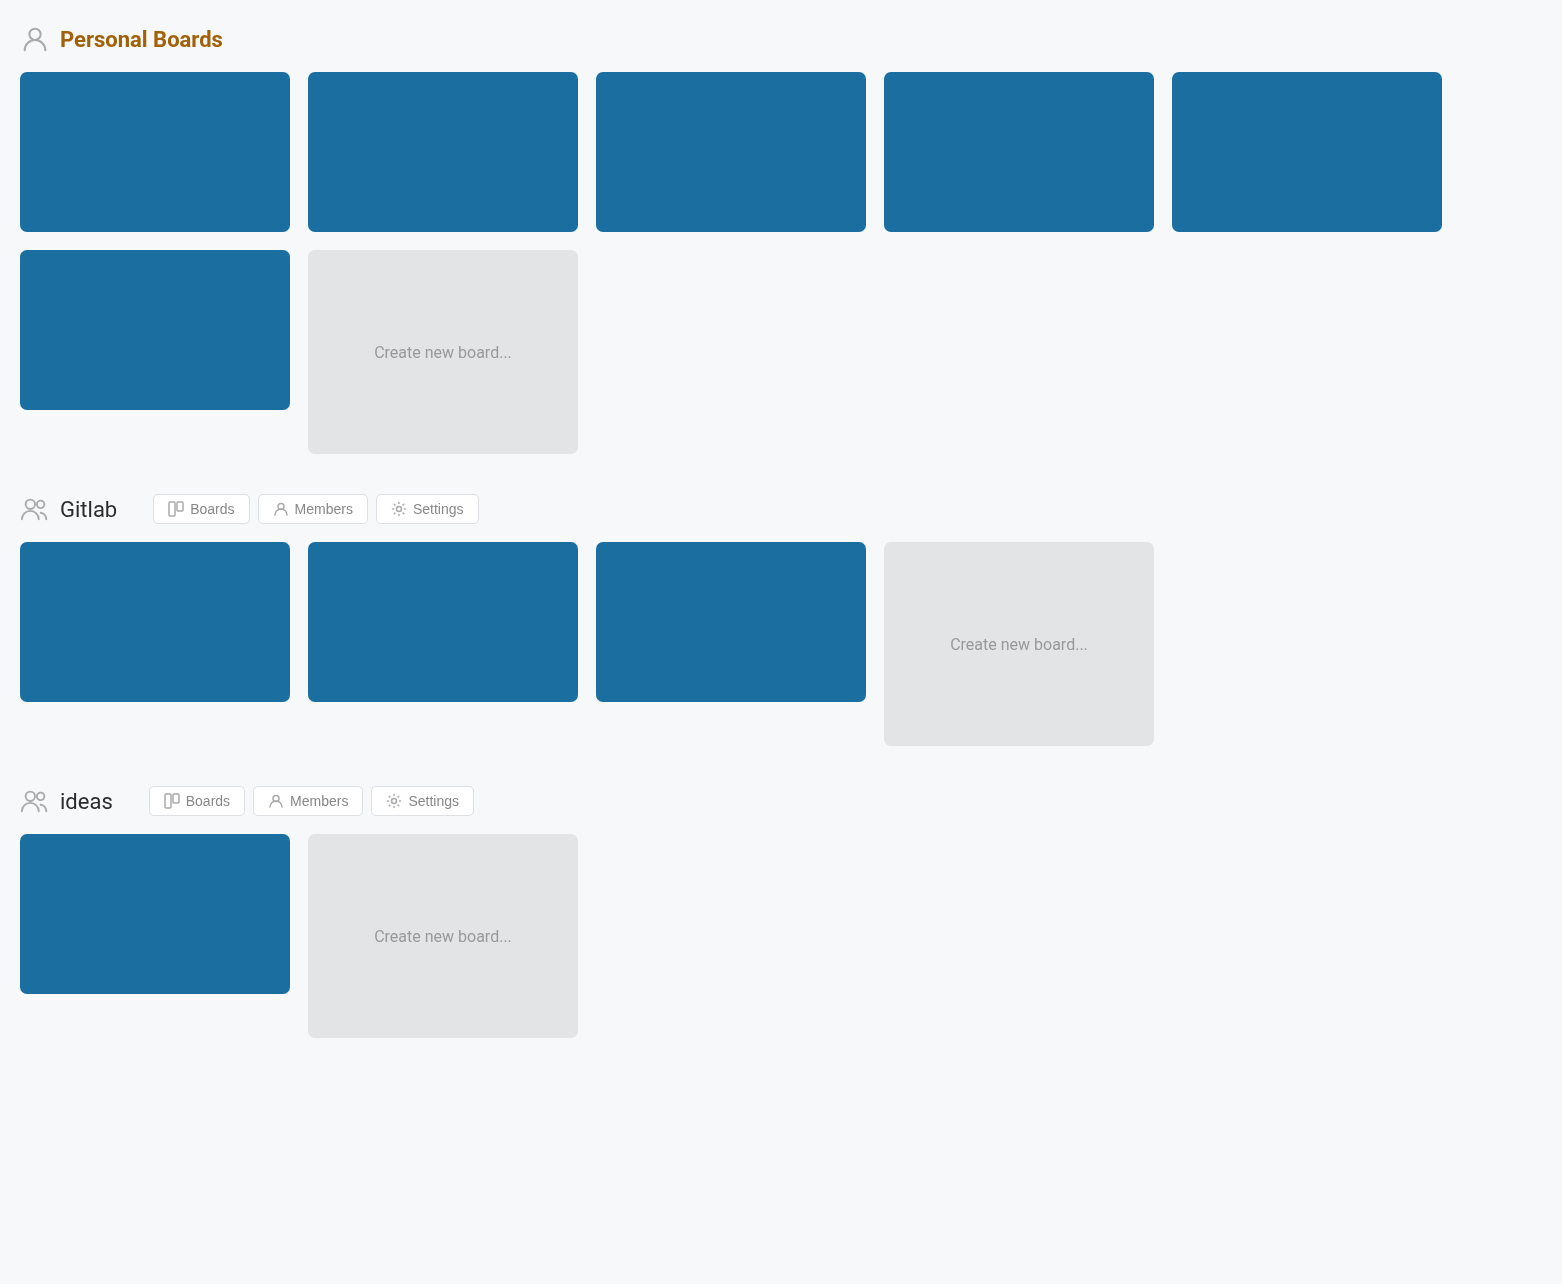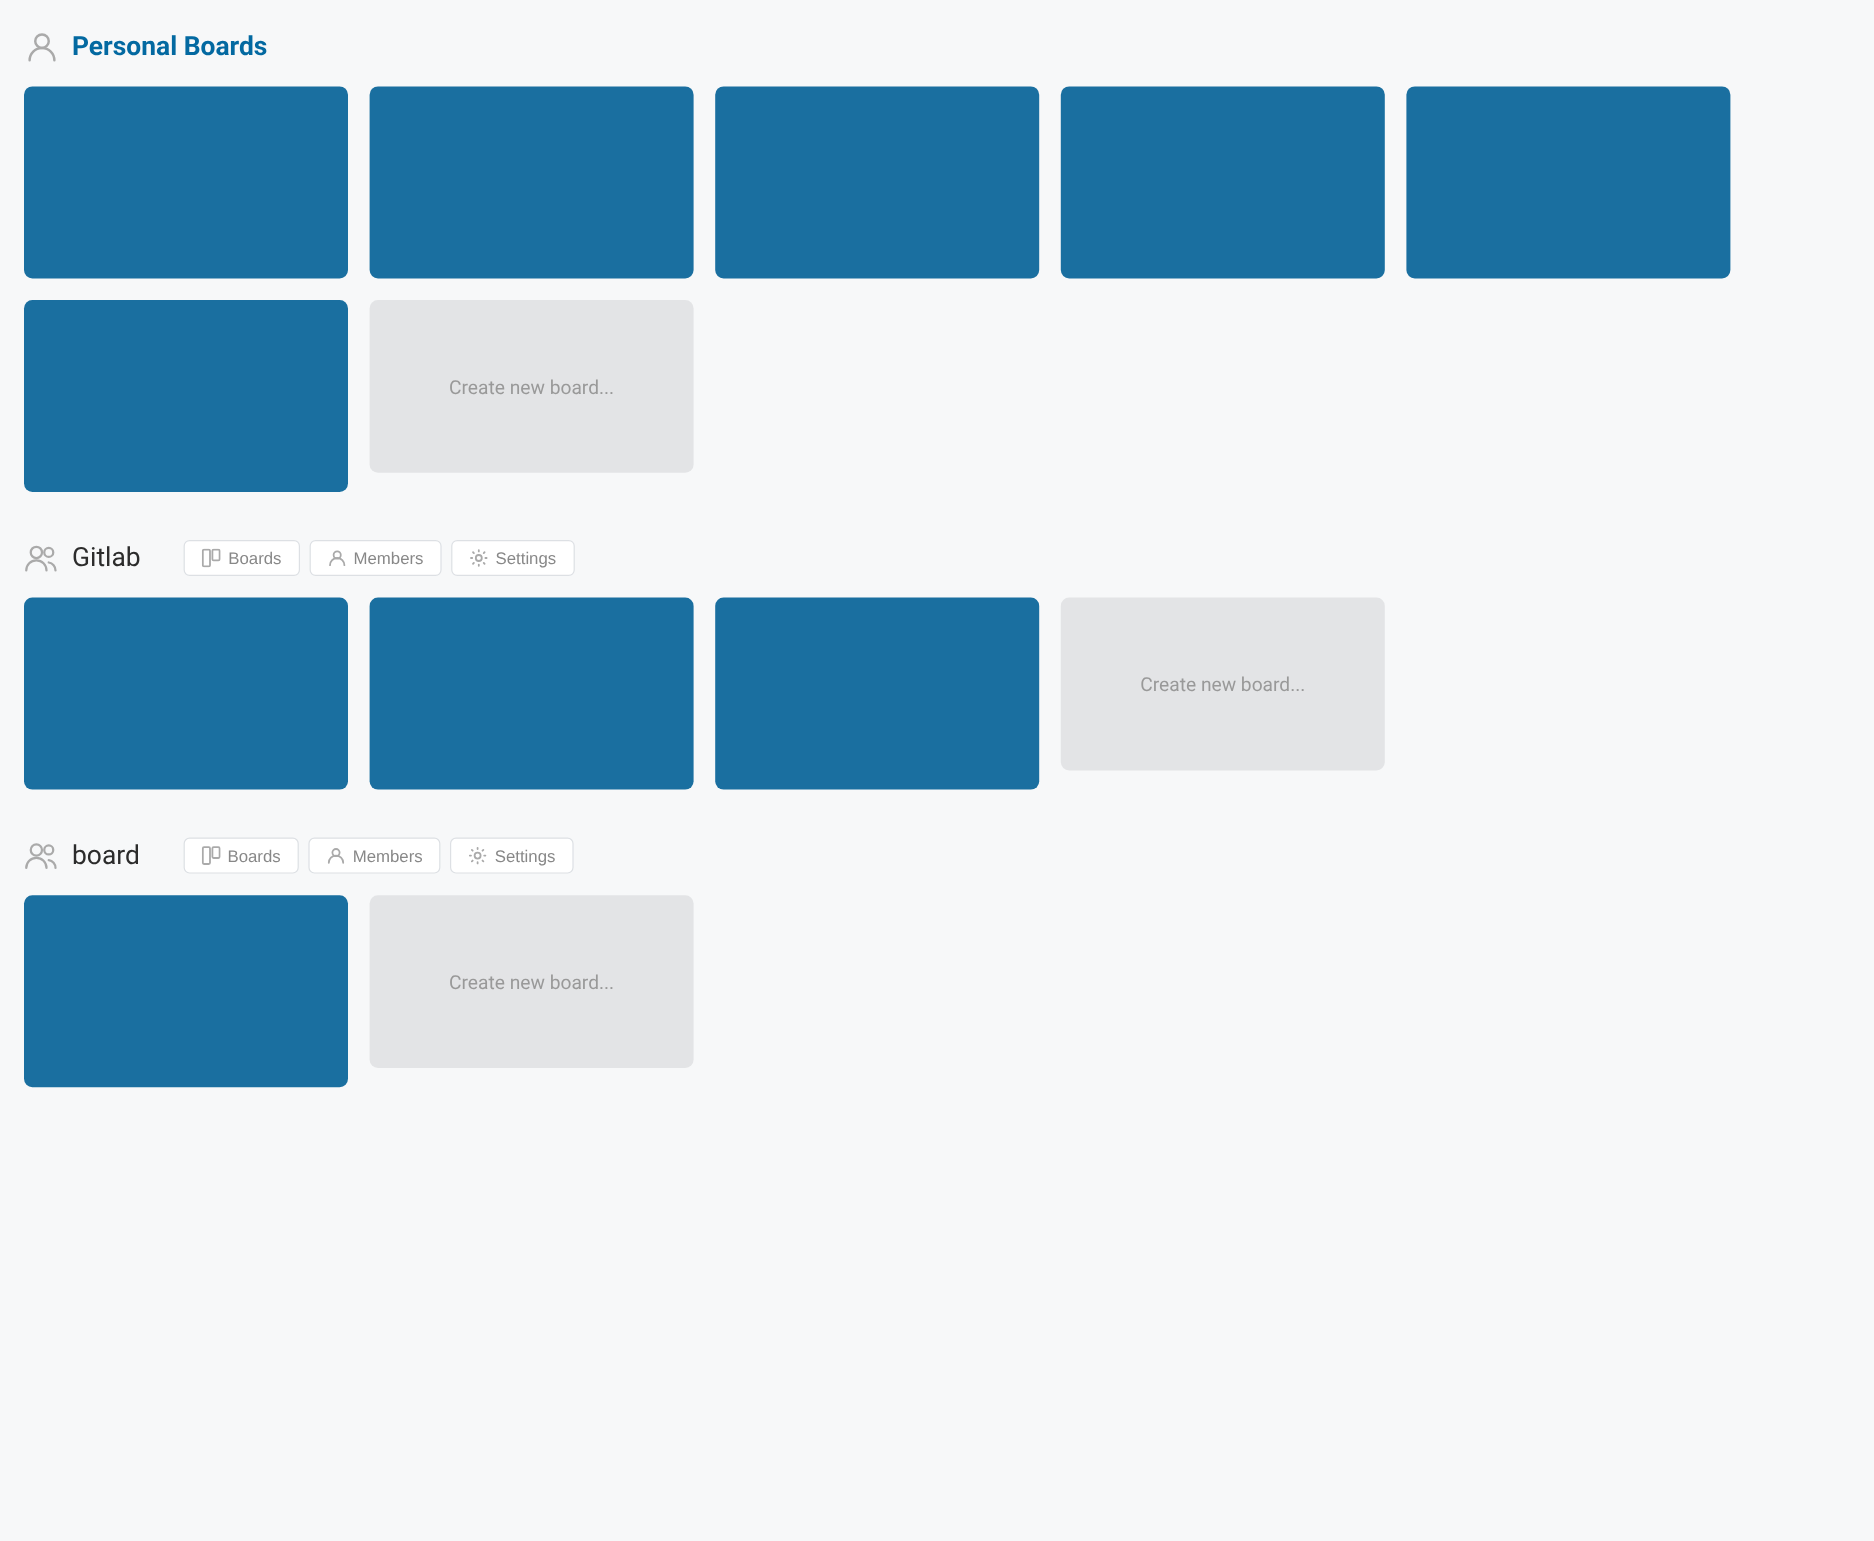--- a/index.html
+++ b/index.html
@@ -18,21 +18,21 @@
     .section-header {
       display: flex;
       align-items: center;
       gap: 10px;
       margin-bottom: 18px;
     }
 
     .section-title {
       font-size: 22px;
       font-weight: 700;
-      color: #0369a1;
+      color: #a16207;
     }
 
     .org-title {
       font-size: 22px;
       font-weight: 400;
       color: #2c2c2c;
     }
 
     .section-header .nav-buttons {
       display: flex;
@@ -64,21 +64,21 @@
       width: 270px;
       height: 160px;
       background: #1a6fa0;
       border-radius: 7px;
       cursor: pointer;
       flex-shrink: 0;
     }
 
     .board-card-new {
       width: 270px;
-      height: 144px;
+      height: 204px;
       background: #e3e4e6;
       border-radius: 7px;
       display: flex;
       align-items: center;
       justify-content: center;
       cursor: pointer;
       flex-shrink: 0;
     }
 
     .board-card-new span {
@@ -192,21 +192,21 @@
 
 <div class="section">
   <div class="section-header">
 
     <svg class="icon-group" viewBox="0 0 32 32" fill="none" xmlns="http://www.w3.org/2000/svg">
       <circle cx="11" cy="11" r="5" stroke="#aaa" stroke-width="2" fill="none"></circle>
       <path d="M2 27c0-5 4-9 9-9s9 4 9 9" stroke="#aaa" stroke-width="2" fill="none" stroke-linecap="round"></path>
       <circle cx="22" cy="11" r="4" stroke="#aaa" stroke-width="2" fill="none"></circle>
       <path d="M22 20c3.5 0.5 6 3.5 6 7" stroke="#aaa" stroke-width="2" fill="none" stroke-linecap="round"></path>
     </svg>
-    <span class="org-title">board</span>
+    <span class="org-title">ideas</span>
 
     <div class="nav-buttons">
       <button class="nav-btn">
         <svg class="icon-board-sm" viewBox="0 0 16 16" fill="none">
           <rect x="1" y="1" width="6" height="14" rx="1" stroke="#aaa" stroke-width="1.5"></rect>
           <rect x="9" y="1" width="6" height="9" rx="1" stroke="#aaa" stroke-width="1.5"></rect>
         </svg>
         <span>Boards</span>
       </button>
       <button class="nav-btn">

